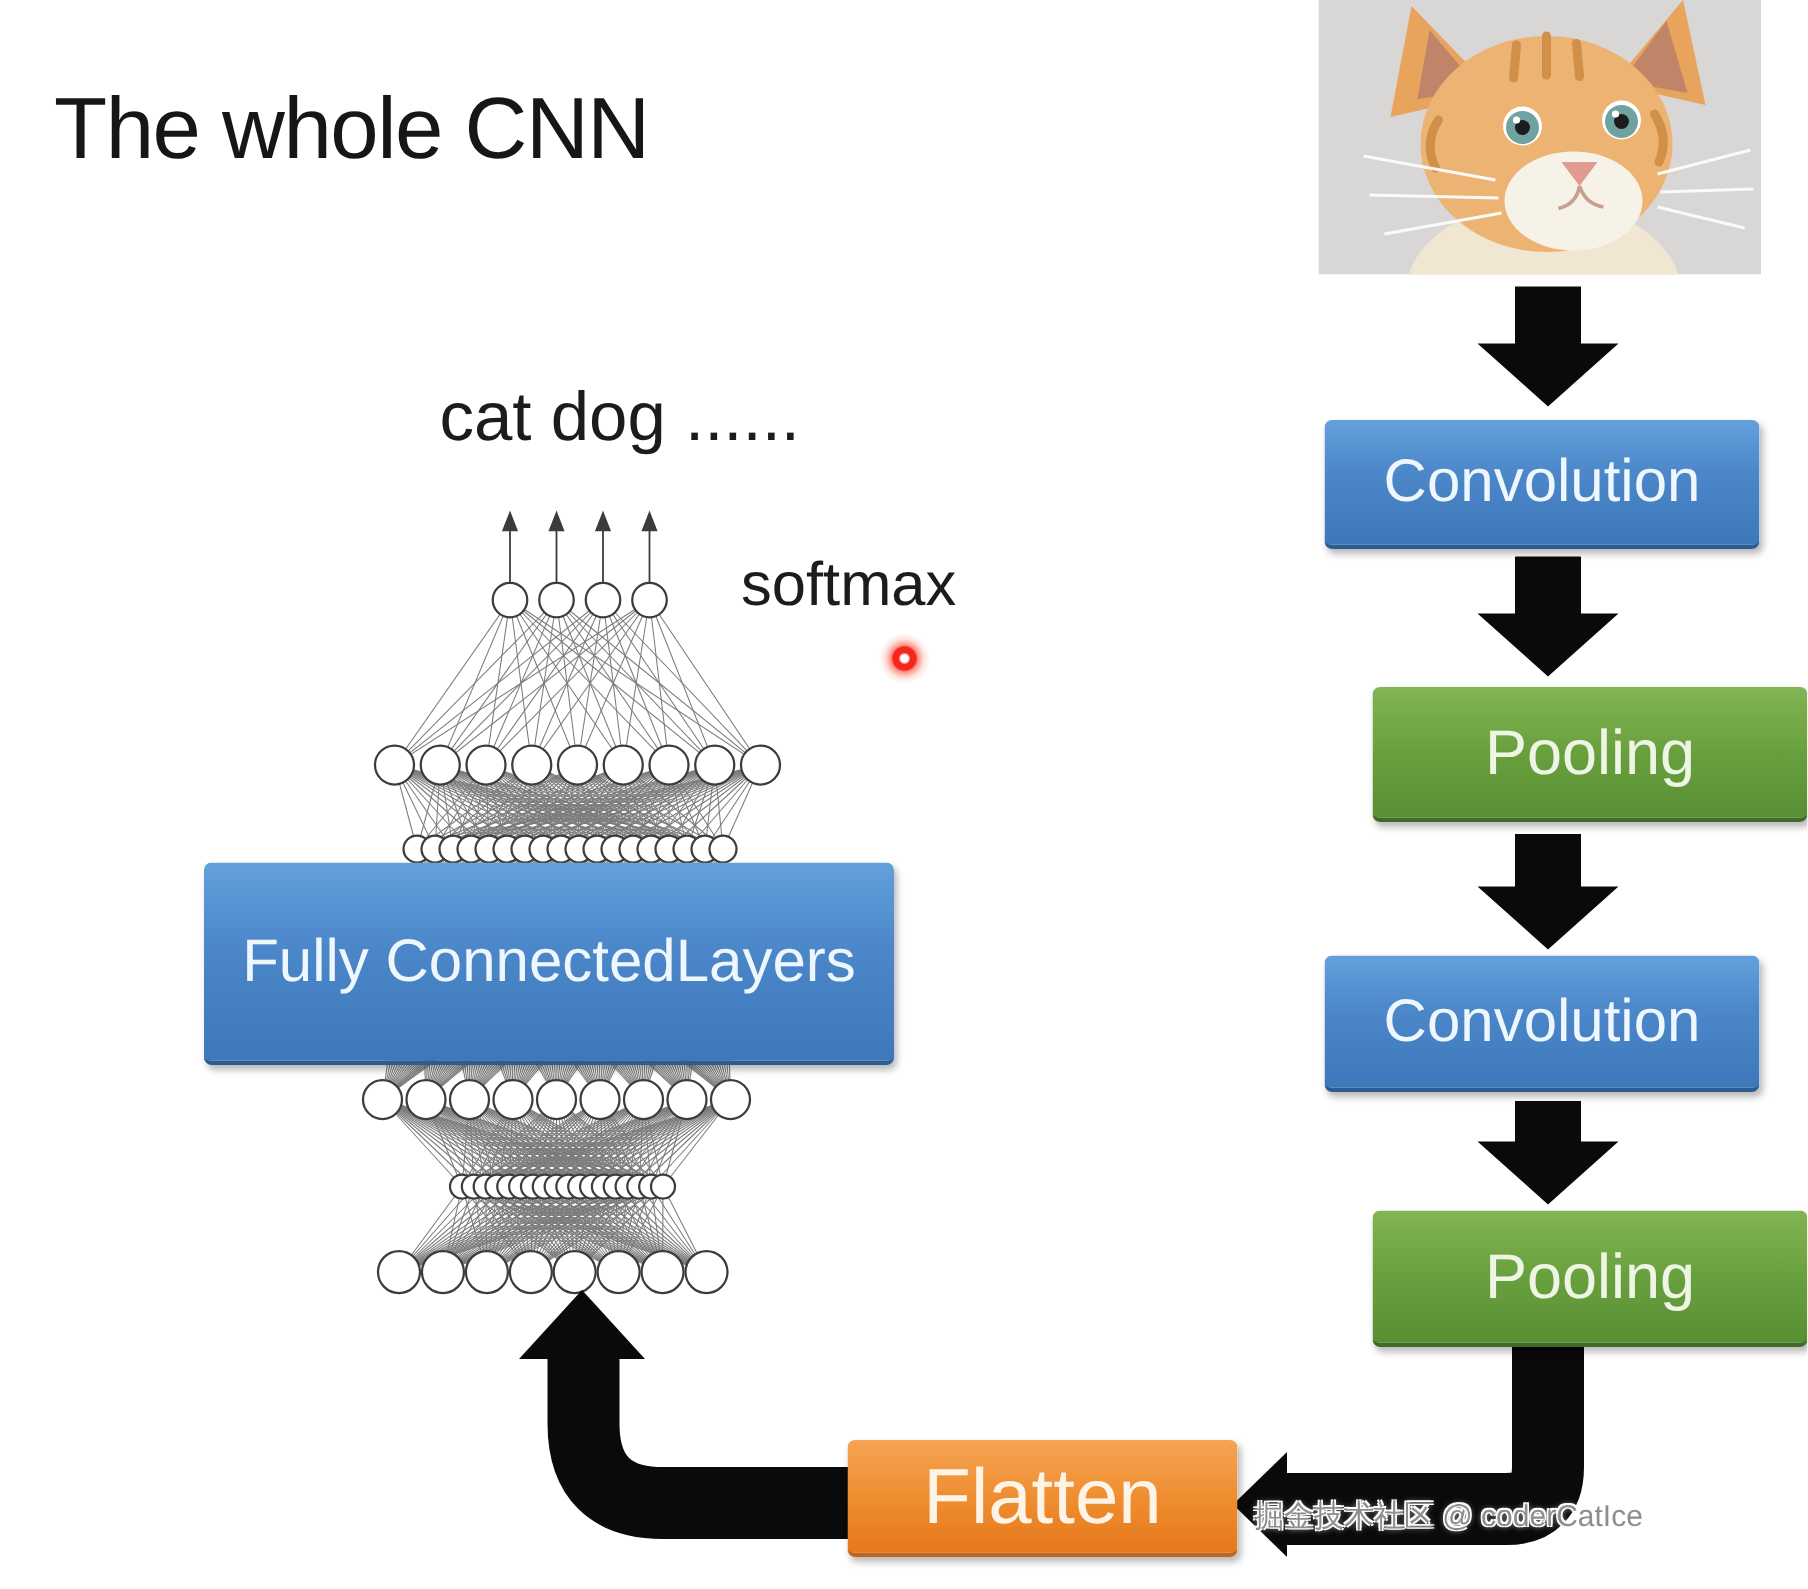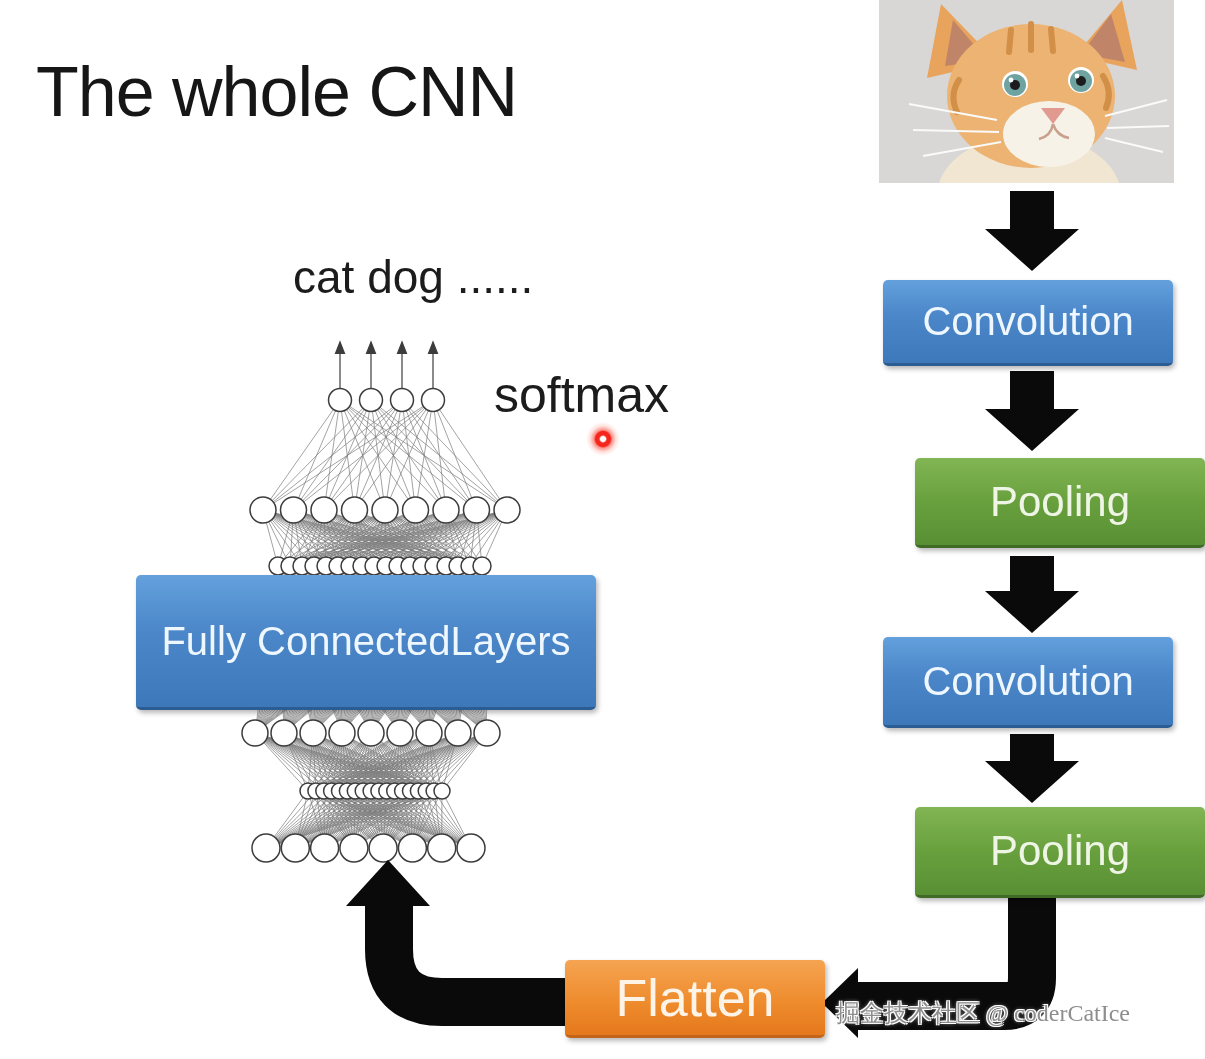--- a/index.html
+++ b/index.html
@@ -3,29 +3,29 @@
 <meta charset="utf-8">
 <style>
   html,body{margin:0;padding:0;background:#ffffff;}
   .stage{
     position:relative;width:1205px;height:1059px;overflow:hidden;background:#ffffff;
     font-family:"Liberation Sans","DejaVu Sans",sans-serif;
   }
   #diagram-svg{position:absolute;left:0;top:0;width:1205px;height:1059px;z-index:1;}
   .page-title{
     position:absolute;left:36px;top:52px;margin:0;z-index:2;
-    font-size:70px;font-weight:400;letter-spacing:-1px;color:#161616;
+    font-size:58px;font-weight:400;letter-spacing:-1px;color:#161616;
   }
   .catdog{
     position:absolute;left:293px;top:250px;z-index:2;
     font-size:46px;color:#1c1c1c;font-weight:500;
   }
   .softmax{
     position:absolute;left:494px;top:366px;z-index:2;
-    font-size:50px;color:#1c1c1c;font-weight:500;
+    font-size:41px;color:#1c1c1c;font-weight:500;
   }
   .laser{
     position:absolute;left:585px;top:421px;width:36px;height:36px;z-index:3;
     background:radial-gradient(circle,
       #ffffff 0 2.5px,
       #f5271c 4px 7.5px,
       rgba(248,60,45,0.55) 9px,
       rgba(255,120,100,0.22) 13px,
       rgba(255,150,130,0.0) 17px);
     border-radius:50%;
@@ -57,23 +57,22 @@
   .conv1{left:883px;top:280px;width:290px;height:83px;font-size:40px;}
   .pool1{left:883px;top:458px;width:290px;height:87px;font-size:42px;}
   .conv2{left:883px;top:637px;width:290px;height:88px;font-size:40px;}
   .pool2{left:883px;top:807px;width:290px;height:88px;font-size:42px;}
   .flatten{left:565px;top:960px;width:260px;height:75px;font-size:52px;}
   .fc{left:136px;top:575px;width:460px;height:132px;
       font-size:40px;line-height:60px;color:#cfe7fd;
       box-shadow:4px 5px 9px rgba(0,0,0,0.3);}
   .watermark{
     position:absolute;left:836px;top:997px;z-index:6;
-    font-size:24px;color:#8e8e8e;white-space:nowrap;
+    font-size:20px;color:#8e8e8e;white-space:nowrap;
     text-shadow:-1px -1px 0 #fff,1px -1px 0 #fff,-1px 1px 0 #fff,1px 1px 0 #fff,0 0 4px #fff;
-    font-family:Liberation Serif, serif;
   }
 </style>
 </head>
 <body>
 
 <div class="stage">
 
   <svg id="diagram-svg" viewBox="0 0 1205 1059">
 
     <g id="net-lines" stroke="#5a5a5a" stroke-width="0.7" opacity="0.8">

